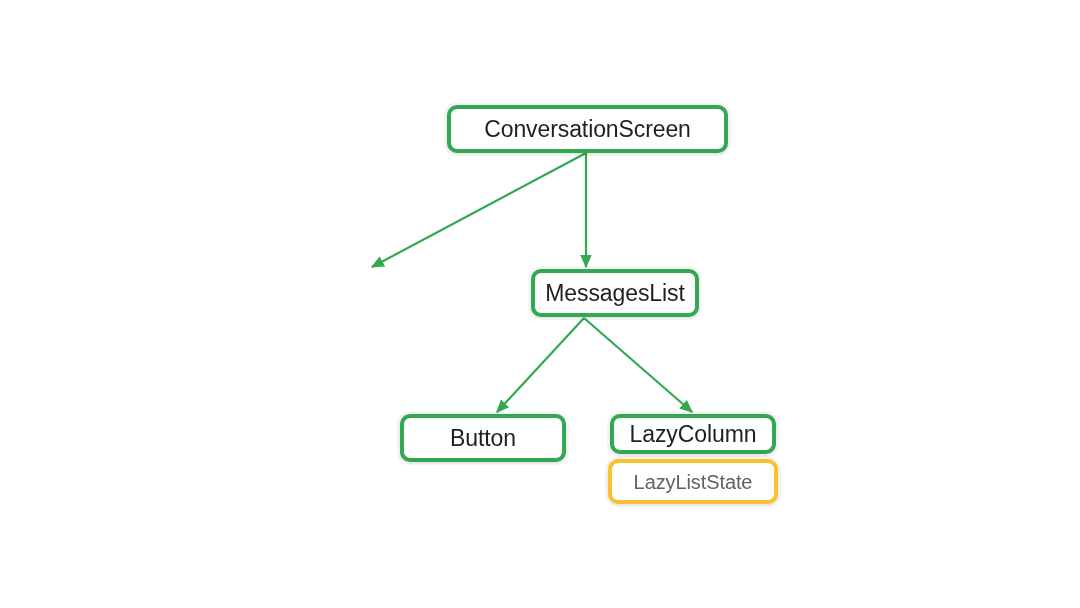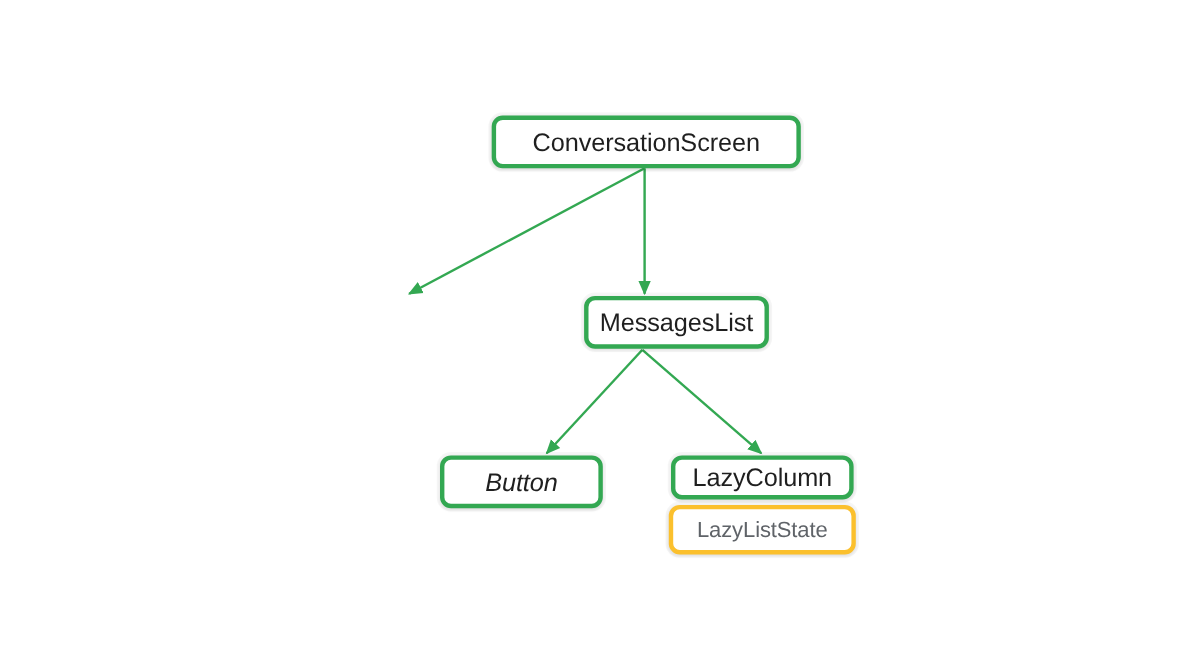--- a/index.html
+++ b/index.html
@@ -77,21 +77,21 @@
 
   <div class="node green" style="left: 447px; top: 105px; width: 281px; height: 48px;">
     <span class="node-label">ConversationScreen</span>
   </div>
 
 
   <div class="node green" style="left: 500px; top: 269px; width: 168px; height: 48px; margin-left: 31px;">
     <span class="node-label">MessagesList</span>
   </div>
 
-  <div class="node green" style="left: 400px; top: 414px; width: 148px; height: 48px; font-style: italic;">
+  <div class="node green" style="left: 400px; top: 414px; width: 166px; height: 48px;">
     <span class="node-label">Button</span>
   </div>
 
   <div class="node green" style="left: 610px; top: 414px; width: 166px; height: 40px;">
     <span class="node-label">LazyColumn</span>
   </div>
 
   <div class="node amber" style="left: 608px; top: 459px; width: 170px; height: 45px;">
     <span class="node-label">LazyListState</span>
   </div>

